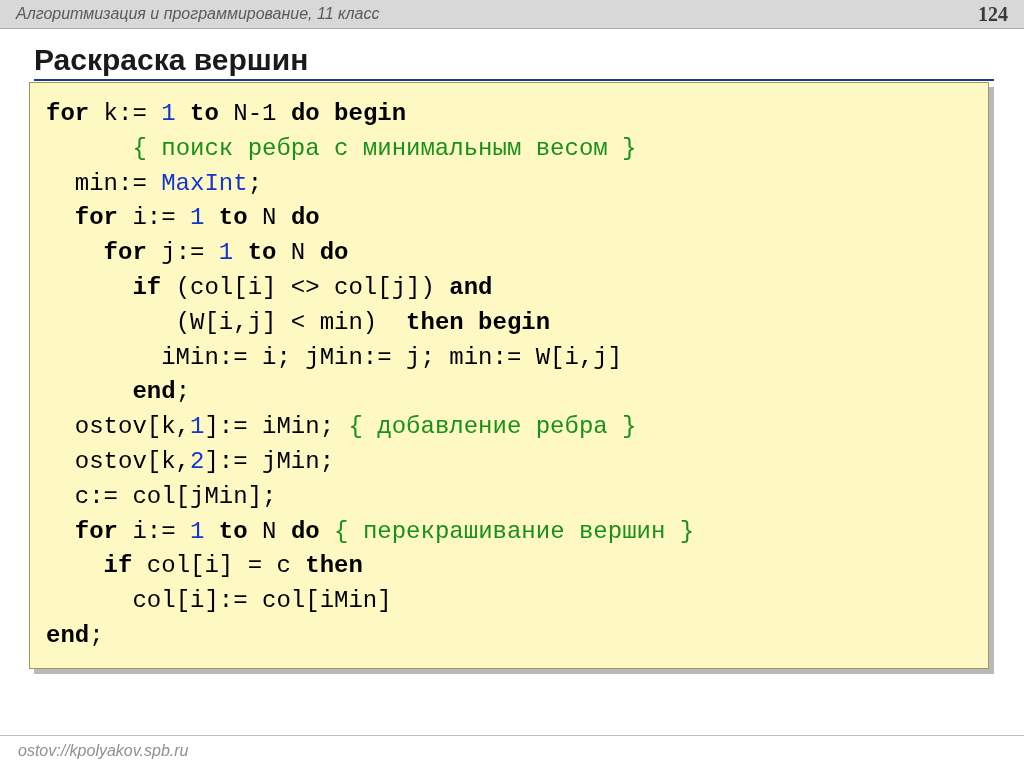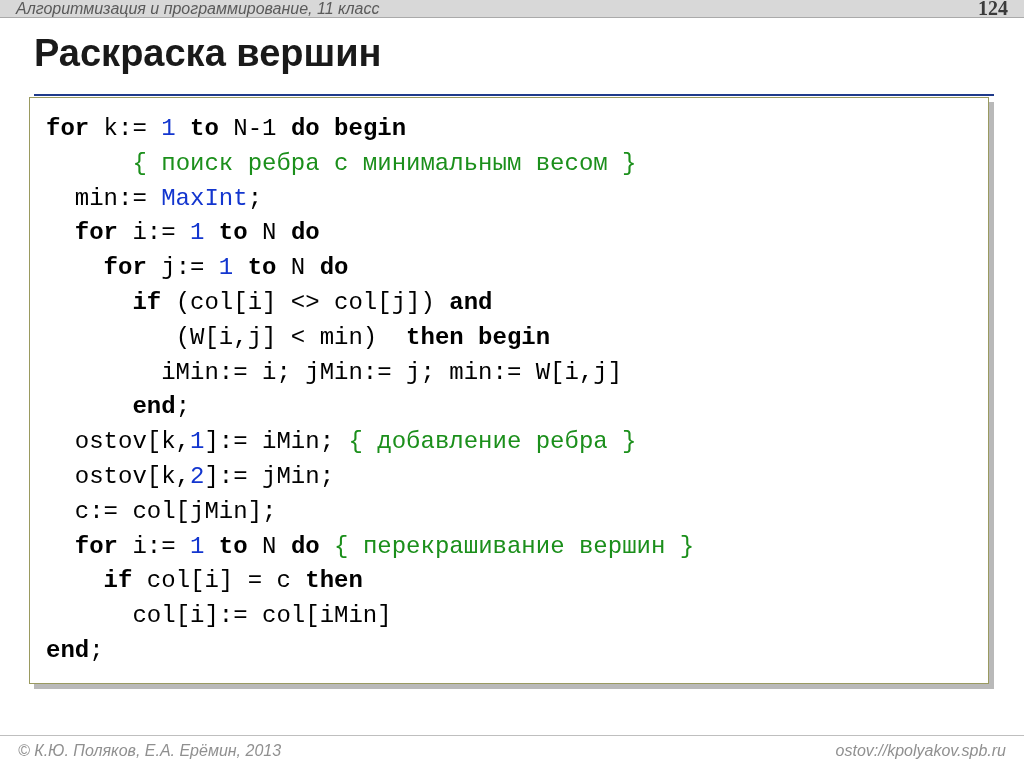--- a/index.html
+++ b/index.html
@@ -6,58 +6,58 @@
   body {
     width: 1024px;
     height: 768px;
     background: #ffffff;
     font-family: Arial, sans-serif;
     overflow: hidden;
     position: relative;
   }
   .header-bar {
     background: #d8d8d8;
-    height: 18px;
+    height: 29px;
     display: flex;
     align-items: center;
     justify-content: space-between;
     padding: 0 16px;
     border-bottom: 1px solid #aaa;
   }
   .header-title {
     font-style: italic;
     color: #5a5a5a;
     font-size: 16px;
   }
   .page-num {
     font-weight: bold;
     color: #3a3a3a;
     font-size: 20px;
     font-family: Liberation Serif, serif;
   }
   .slide-title {
-    font-size: 38px;
+    font-size: 30px;
     font-weight: bold;
     color: #1a1a1a;
     margin: 14px 0 6px 34px;
     border-bottom: 2px solid #1f3a8a;
-    padding-bottom: 19px;
+    padding-bottom: 2px;
     width: 960px;
   }
   .code-wrap {
     margin: 4px 0 0 34px;
     width: 960px;
   }
   .code-shadow {
     background: #b9b9b9;
     padding: 0;
     position: relative;
   }
   .code-block {
-    background: #ffffff;
+    background: #fef9c3;
     border: 1px solid #9a9a60;
     font-family: "Courier New", monospace;
     font-size: 24px;
     line-height: 1.45;
     padding: 14px 16px 14px 16px;
     white-space: pre;
     position: relative;
     top: -5px;
     left: -5px;
     color: #000;
@@ -105,15 +105,14 @@
 <span>  ostov[k,</span><span class="num">2</span><span>]:= jMin;</span>
 <span>  c:= col[jMin];</span>
   <span class="kw">for</span><span> i:= </span><span class="num">1</span><span class="kw"> to</span><span> N </span><span class="kw">do</span><span> </span><span class="cm">{ перекрашивание вершин }</span>
     <span class="kw">if</span><span> col[i] = c </span><span class="kw">then</span>
       <span>col[i]:= col[iMin]</span>
 <span class="kw">end</span><span>;</span></div>
   </div>
 </div>
 
 <div class="footer">
-  <span>© К.Ю. Поляков, Е.А. Ерёмин, 2013</span>
   <span>ostov://kpolyakov.spb.ru</span>
 </div>
 
 </body></html>

